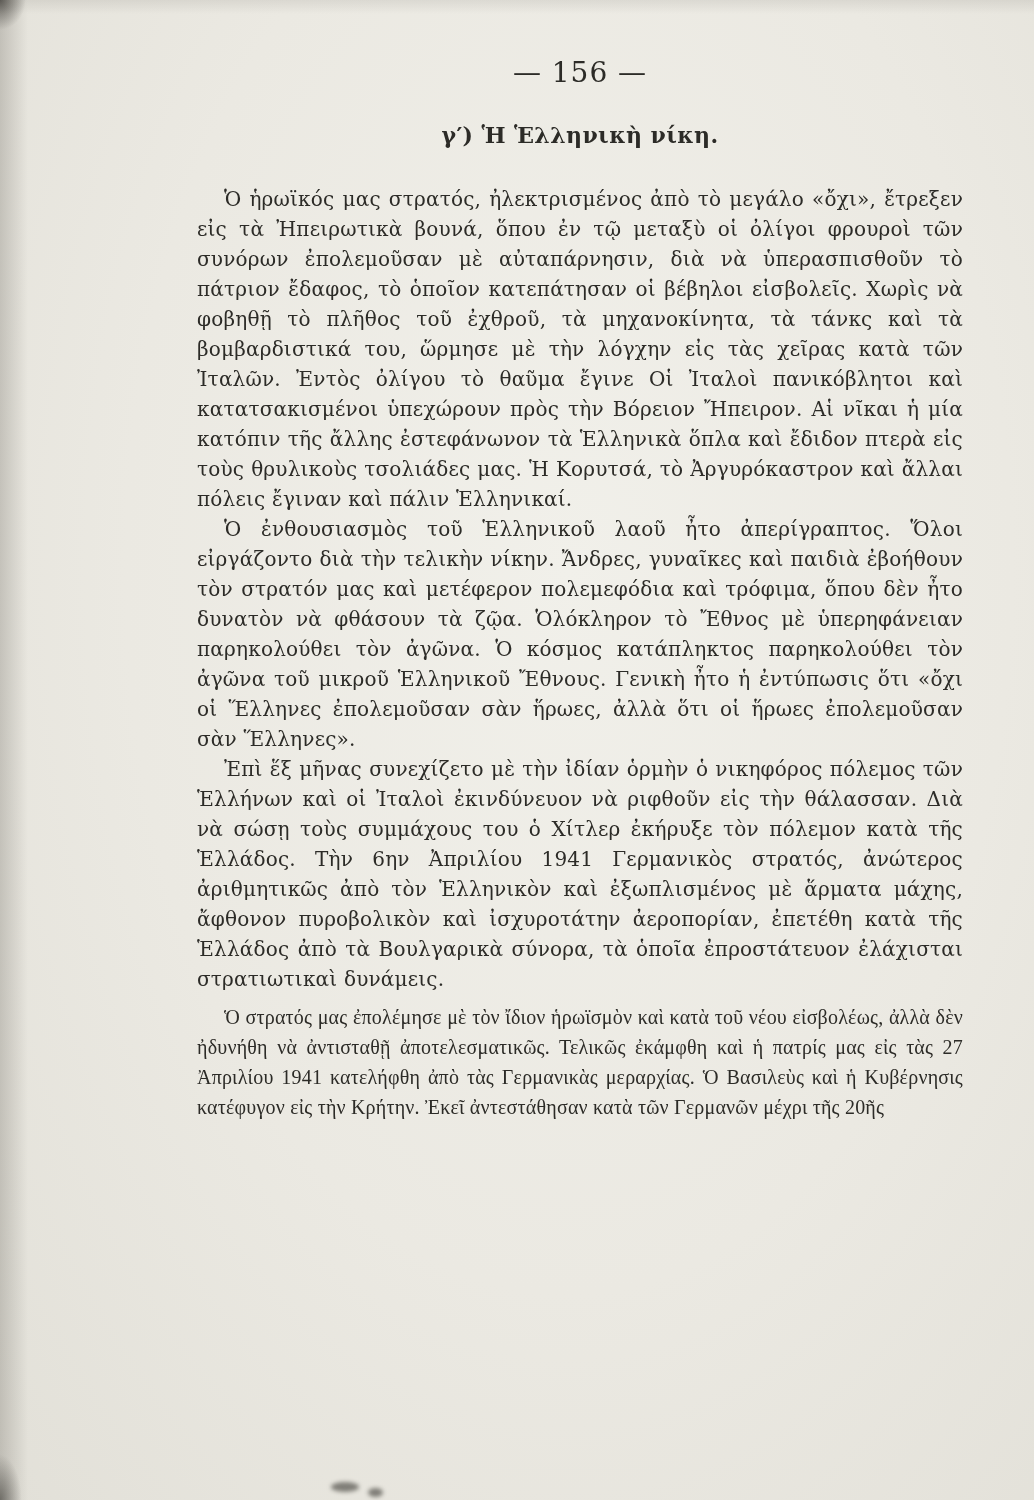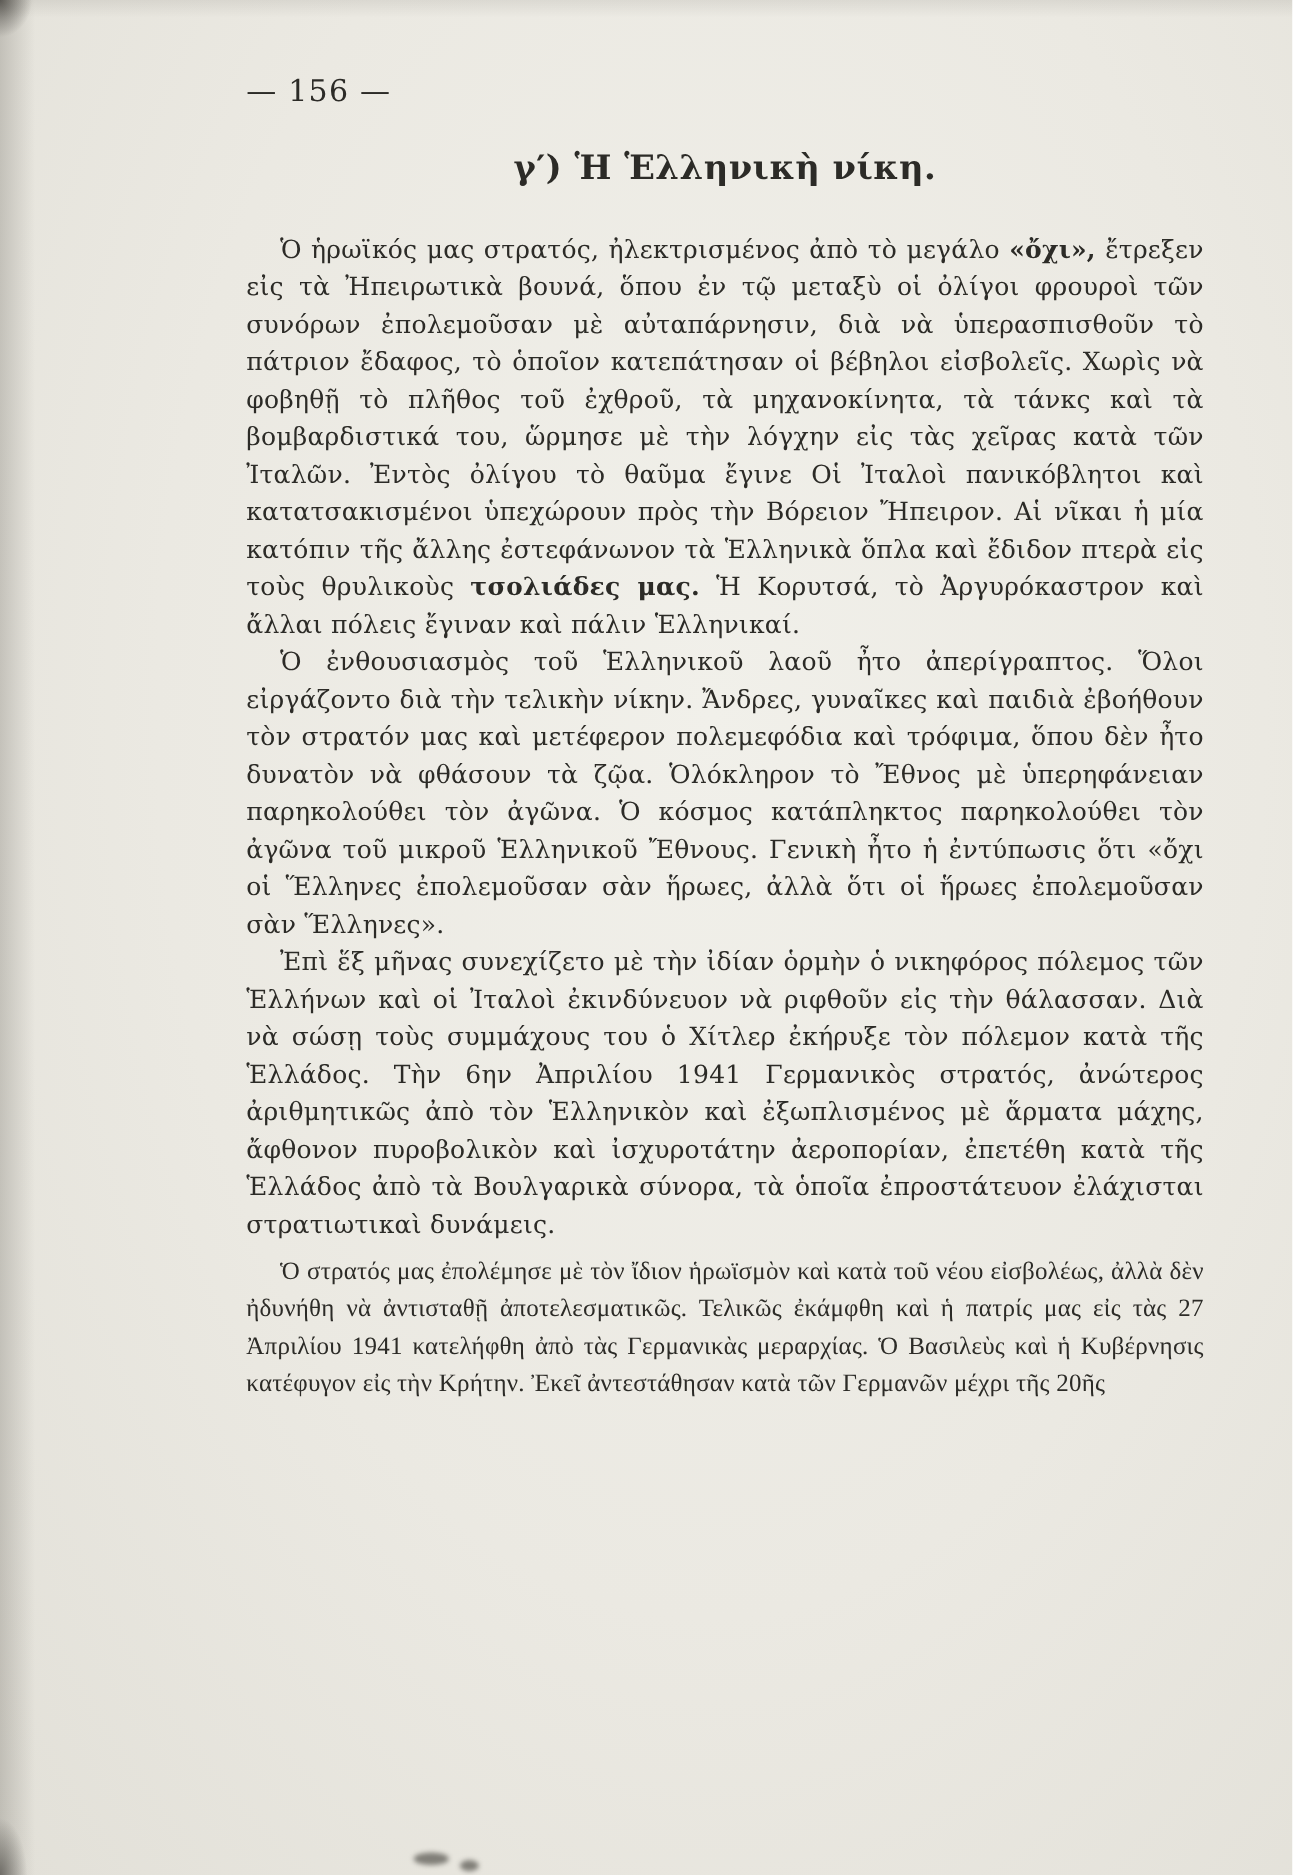--- a/index.html
+++ b/index.html
@@ -34,29 +34,29 @@
     position:absolute; background:rgba(44,42,37,0.55); border-radius:50%; filter:blur(2px);
   }
   .bottom-smudge.a { left:331px; bottom:8px; width:28px; height:10px; }
   .bottom-smudge.b { left:368px; bottom:3px; width:15px; height:9px; }
   .content {
     position:absolute; left:197px; top:58px; width:766px;
     font-size:20px; line-height:30px; text-align:justify;
     letter-spacing:0.2px;
   }
   .page-number {
-    text-align:left; font-size:24px; margin-bottom:30px; letter-spacing:1px;
+    text-align:center; font-size:28px; margin-bottom:30px; letter-spacing:1px;
   }
   .para { text-indent:27px; }
   .para.gap { margin-top:8px;font-family:Liberation Serif, serif; }
   .heading {
-    text-align:center; font-weight:bold; font-size:27px;
+    text-align:center; font-weight:bold; font-size:22px;
     margin:32px 0 34px; text-indent:0; letter-spacing:0.4px;
   }
-  .bold { font-weight:bold; }
+  .bold { font-weight:normal; }
 </style>
 </head>
 <body>
 
 <div class="scan">
   <div class="shadow-left"></div>
   <div class="shadow-top"></div>
   <div class="corner-smudge-top"></div>
   <div class="corner-smudge-bottom"></div>
   <div class="bottom-smudge a"></div>

